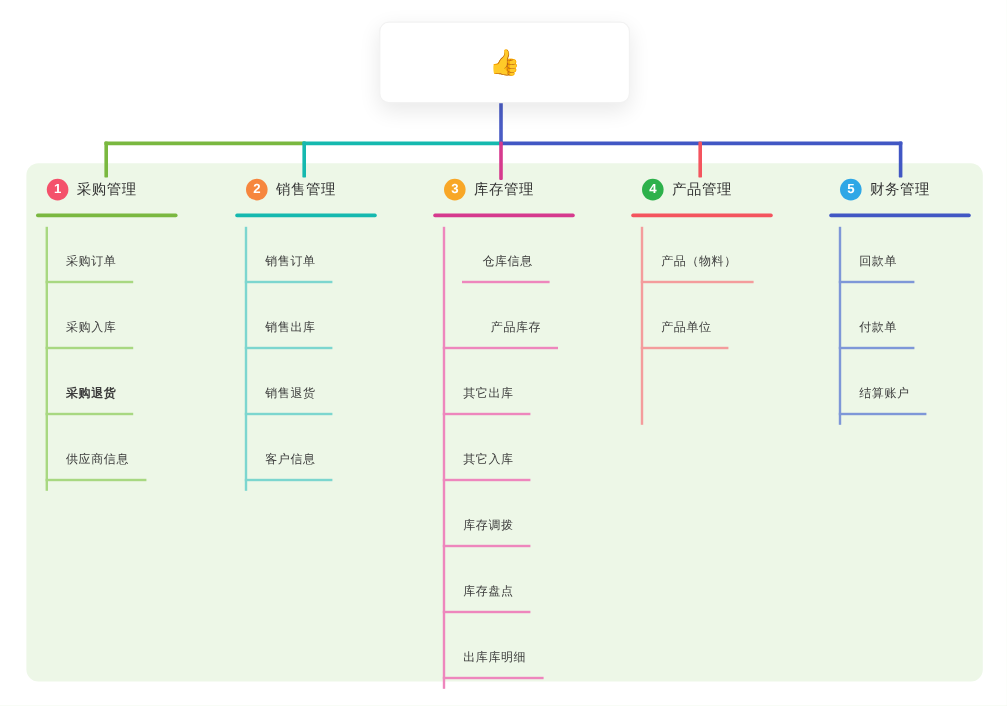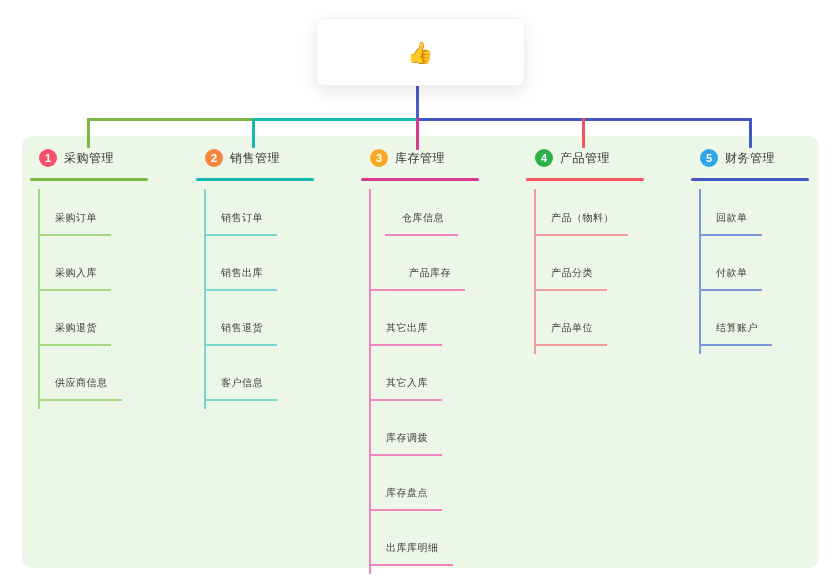--- a/index.html
+++ b/index.html
@@ -71,21 +71,21 @@
       <div class="bline" style="background: rgb(122, 184, 64);"></div>
       <div class="vline" style="background: rgb(168, 216, 129); height: 220px;"></div>
       <div class="kids">
         <div class="kid">
           <span style="border-bottom-color: rgb(168, 216, 129);">采购订单</span>
         </div>
         <div class="kid">
           <span style="border-bottom-color: rgb(168, 216, 129);">采购入库</span>
         </div>
         <div class="kid">
-          <span style="border-bottom-color: rgb(168, 216, 129);">采购退货</span>
+          <span style="border-bottom-color: rgb(168, 216, 129); font-weight: bold;">采购退货</span>
         </div>
         <div class="kid">
           <span style="border-bottom-color: rgb(168, 216, 129);">供应商信息</span>
         </div>
       </div>
     </div>
     <div class="bcol" style="left: 174px;">
       <div class="bheader">
         <span class="badge" style="background: rgb(246, 134, 62);">2</span>
         <span class="blabel">销售管理</span>
@@ -143,23 +143,20 @@
         <span class="badge" style="background: rgb(45, 177, 75);">4</span>
         <span class="blabel">产品管理</span>
       </div>
       <div class="bline" style="background: rgb(244, 84, 94);"></div>
       <div class="vline" style="background: rgb(244, 156, 156); height: 165px;"></div>
       <div class="kids">
         <div class="kid">
           <span style="border-bottom-color: rgb(244, 156, 156);">产品（物料）</span>
         </div>
         <div class="kid">
-          <span style="border-bottom-color: rgb(244, 156, 156);">产品分类</span>
-        </div>
-        <div class="kid">
           <span style="border-bottom-color: rgb(244, 156, 156);">产品单位</span>
         </div>
       </div>
     </div>
     <div class="bcol" style="left: 669px;">
       <div class="bheader">
         <span class="badge" style="background: rgb(47, 167, 230);">5</span>
         <span class="blabel">财务管理</span>
       </div>
       <div class="bline" style="background: rgb(65, 87, 196);"></div>

